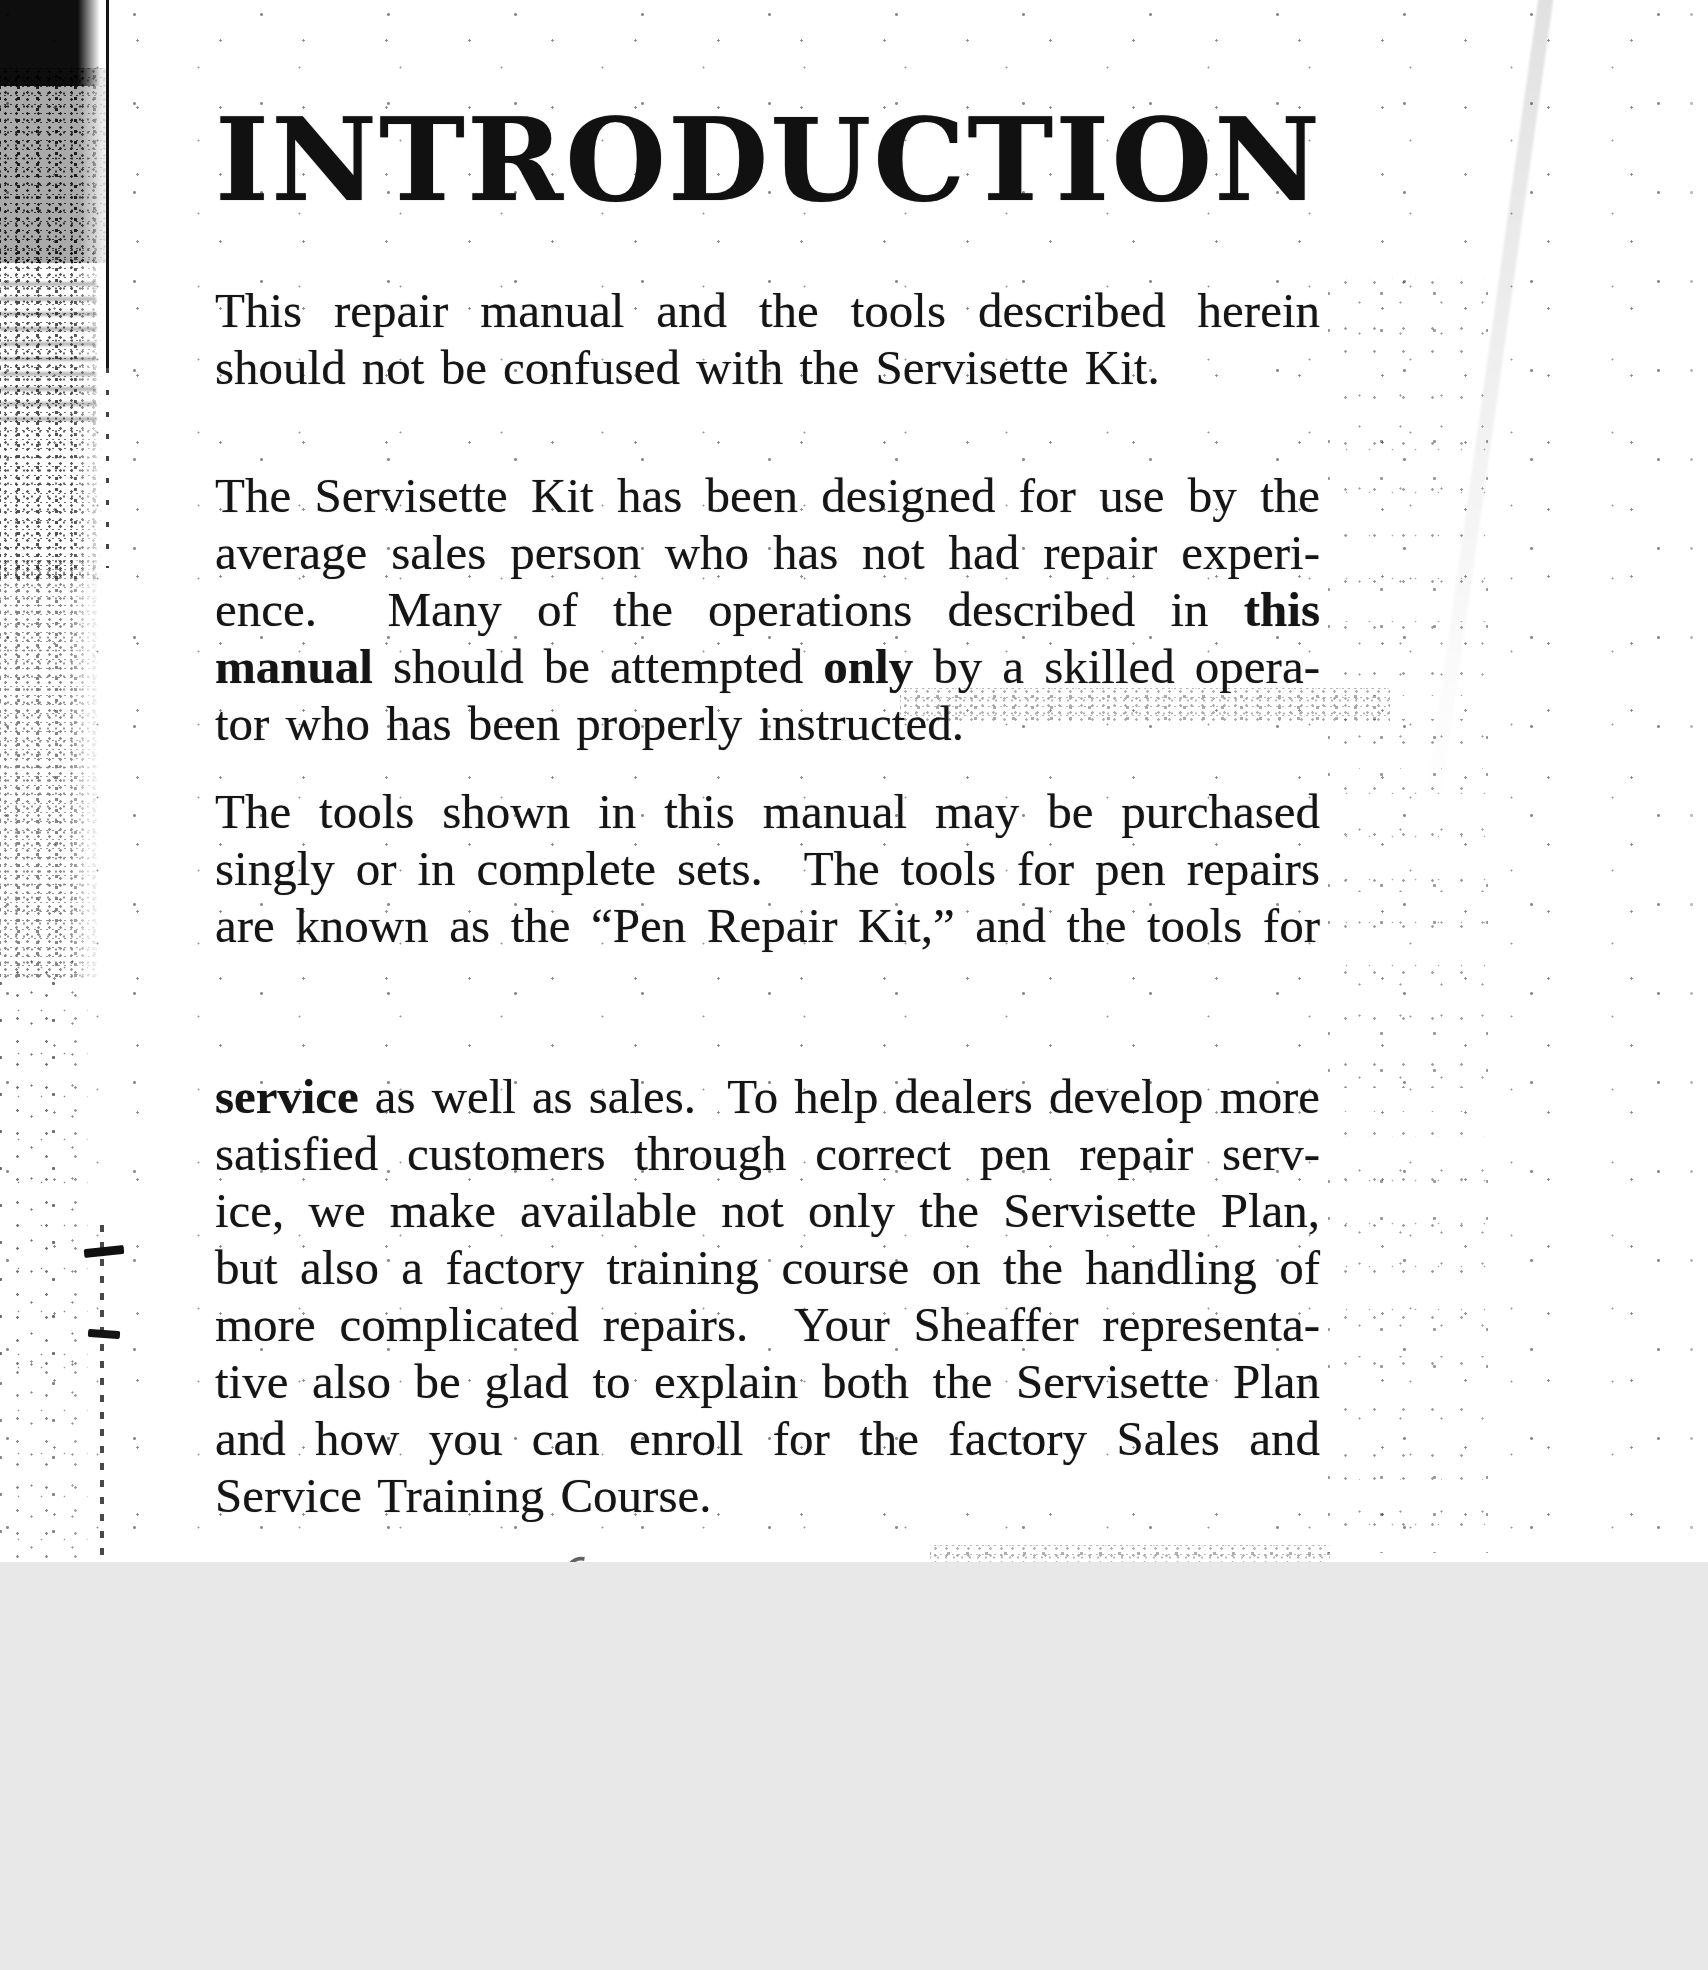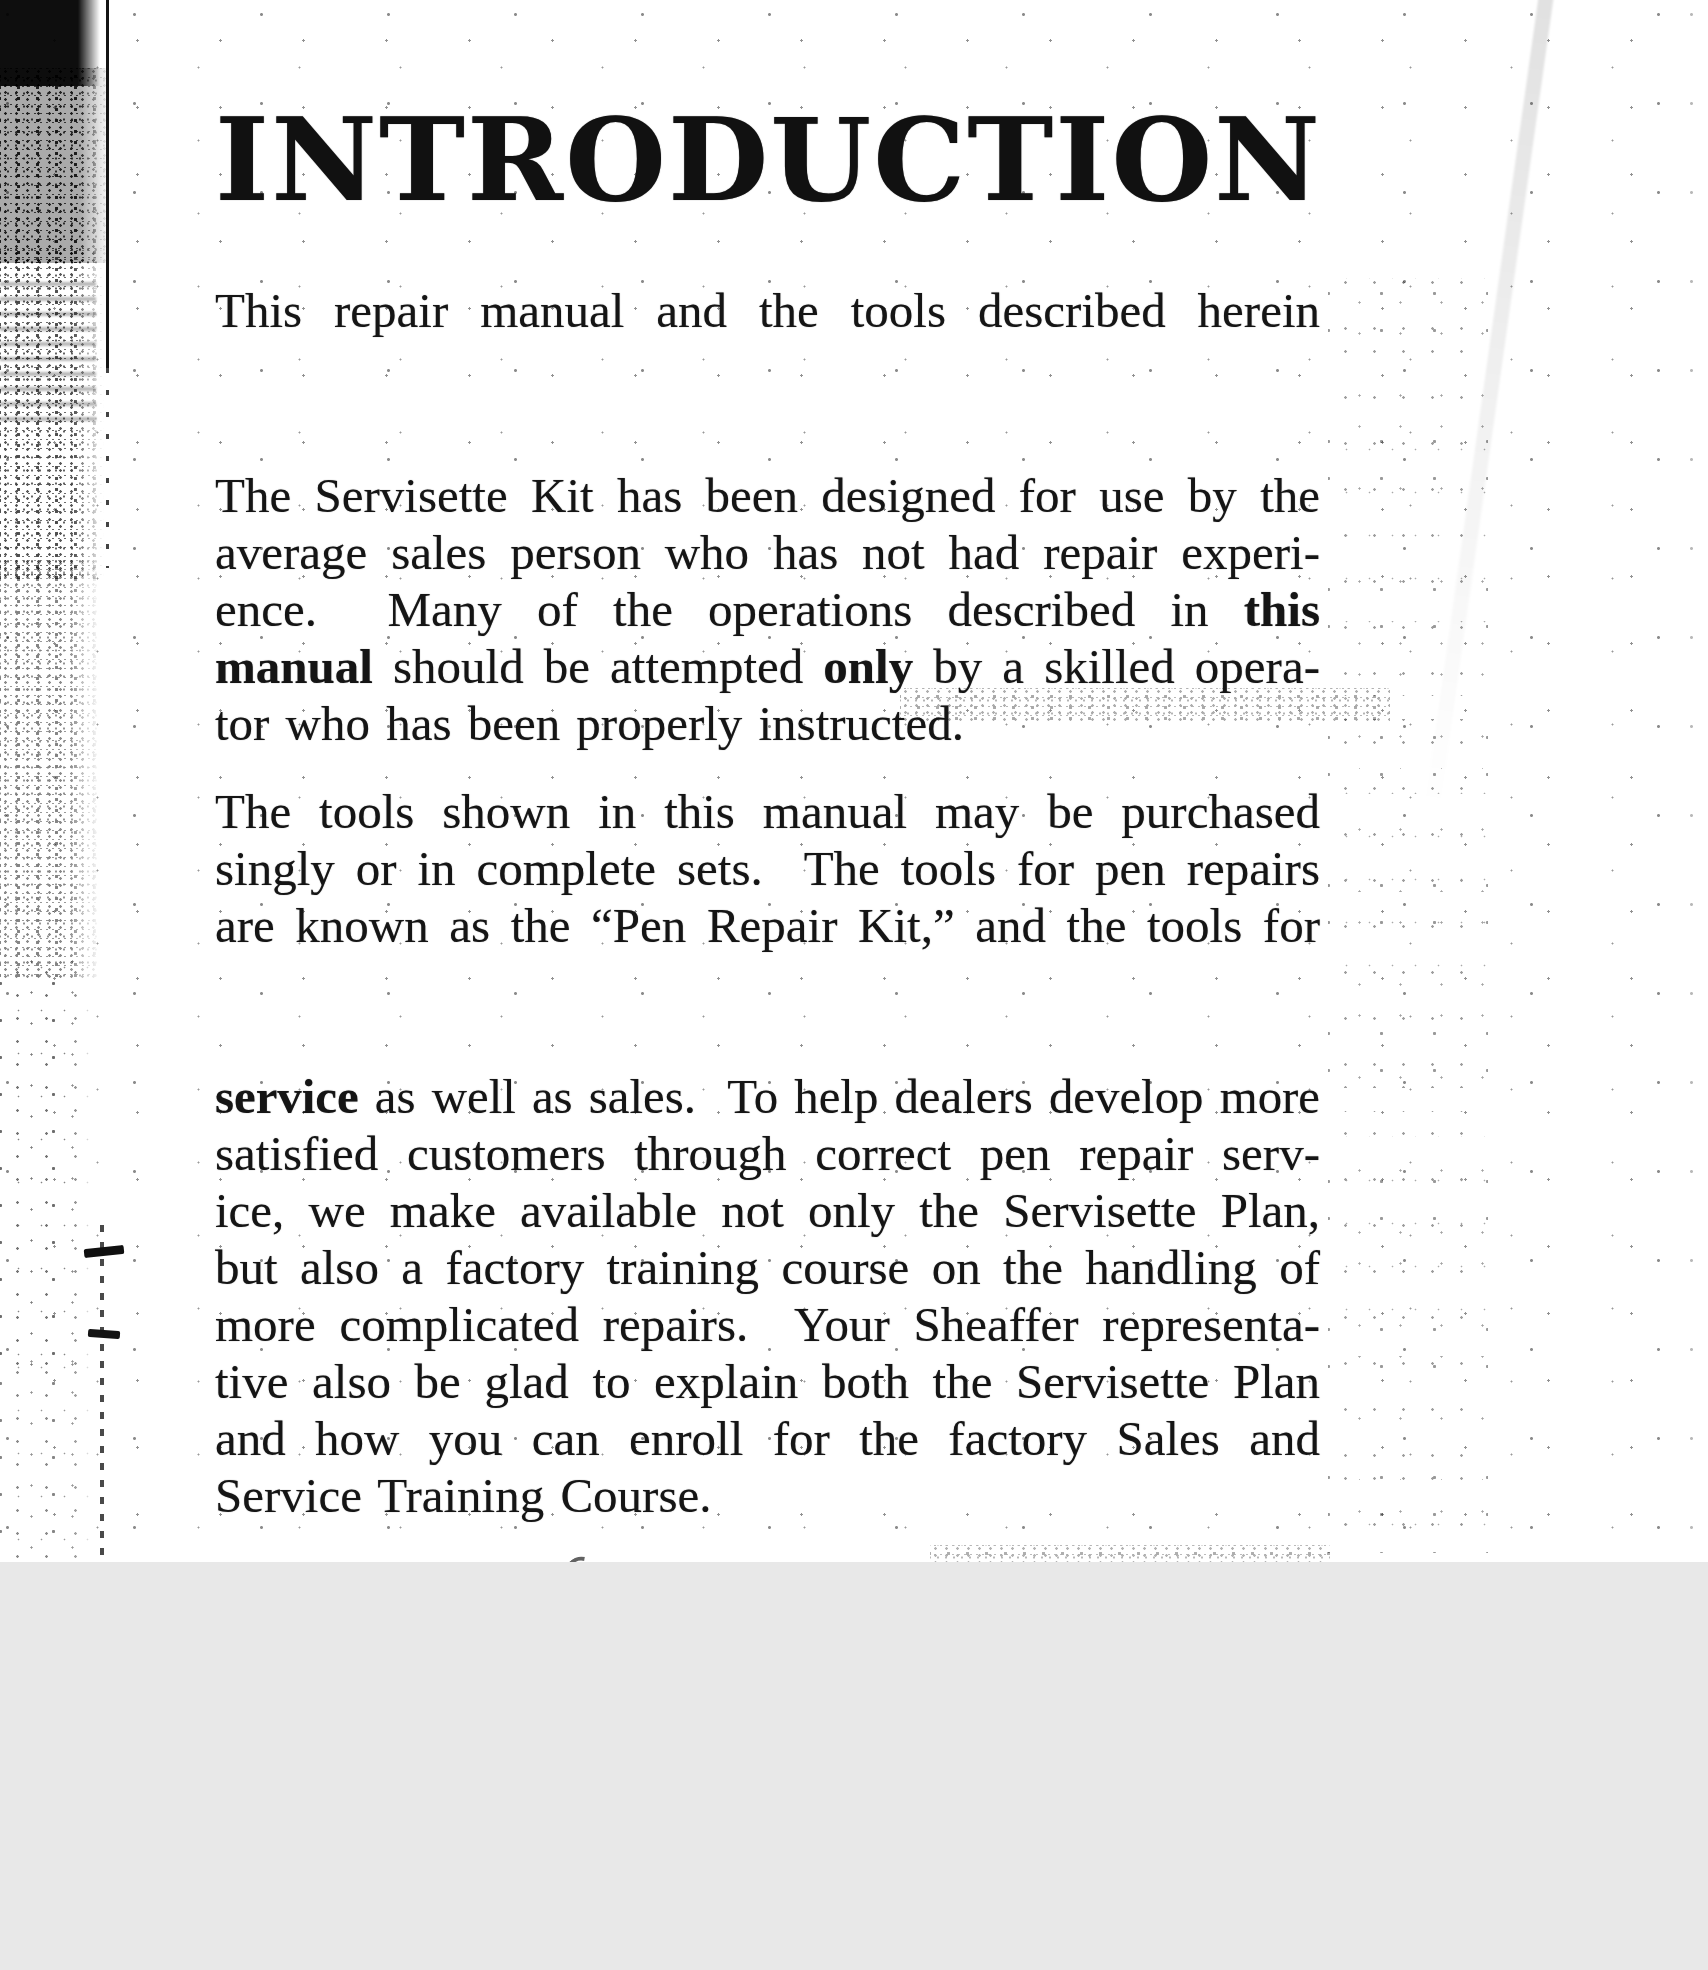--- a/index.html
+++ b/index.html
@@ -116,20 +116,21 @@
   <div class="noise fold-streak"></div>
   <div class="noise right-strip speckle-xsparse"></div>
   <div class="noise page-speckle speckle-xsparse"></div>
 
   <div class="title">
     <span class="fit-inner" style="transform: scaleX(1.00595);">INTRODUCTION</span>
   </div>
 
   <div class="para" style="top:282px">
       <div class="line justified"><span class="fit-inner"><span>This repair manual and the tools described herein</span></span></div>
+      <div class="line"><span class="fit-inner"><span>should not be confused with the Servisette Kit.</span></span></div>
     </div>
   <div class="para" style="top:467px">
       <div class="line justified"><span class="fit-inner"><span>The Servisette Kit has been designed for use by the</span></span></div>
       <div class="line justified"><span class="fit-inner"><span>average sales person who has not had repair experi-</span></span></div>
       <div class="line justified"><span class="fit-inner"><span>ence.&nbsp; Many of the operations described in </span><span class="b">this</span></span></div>
       <div class="line justified"><span class="fit-inner"><span class="b">manual</span><span> should be attempted </span><span class="b">only</span><span> by a skilled opera-</span></span></div>
       <div class="line"><span class="fit-inner"><span>tor who has been properly instructed.</span></span></div>
     </div>
   <div class="para" style="top:783px">
       <div class="line justified"><span class="fit-inner"><span>The tools shown in this manual may be purchased</span></span></div>

